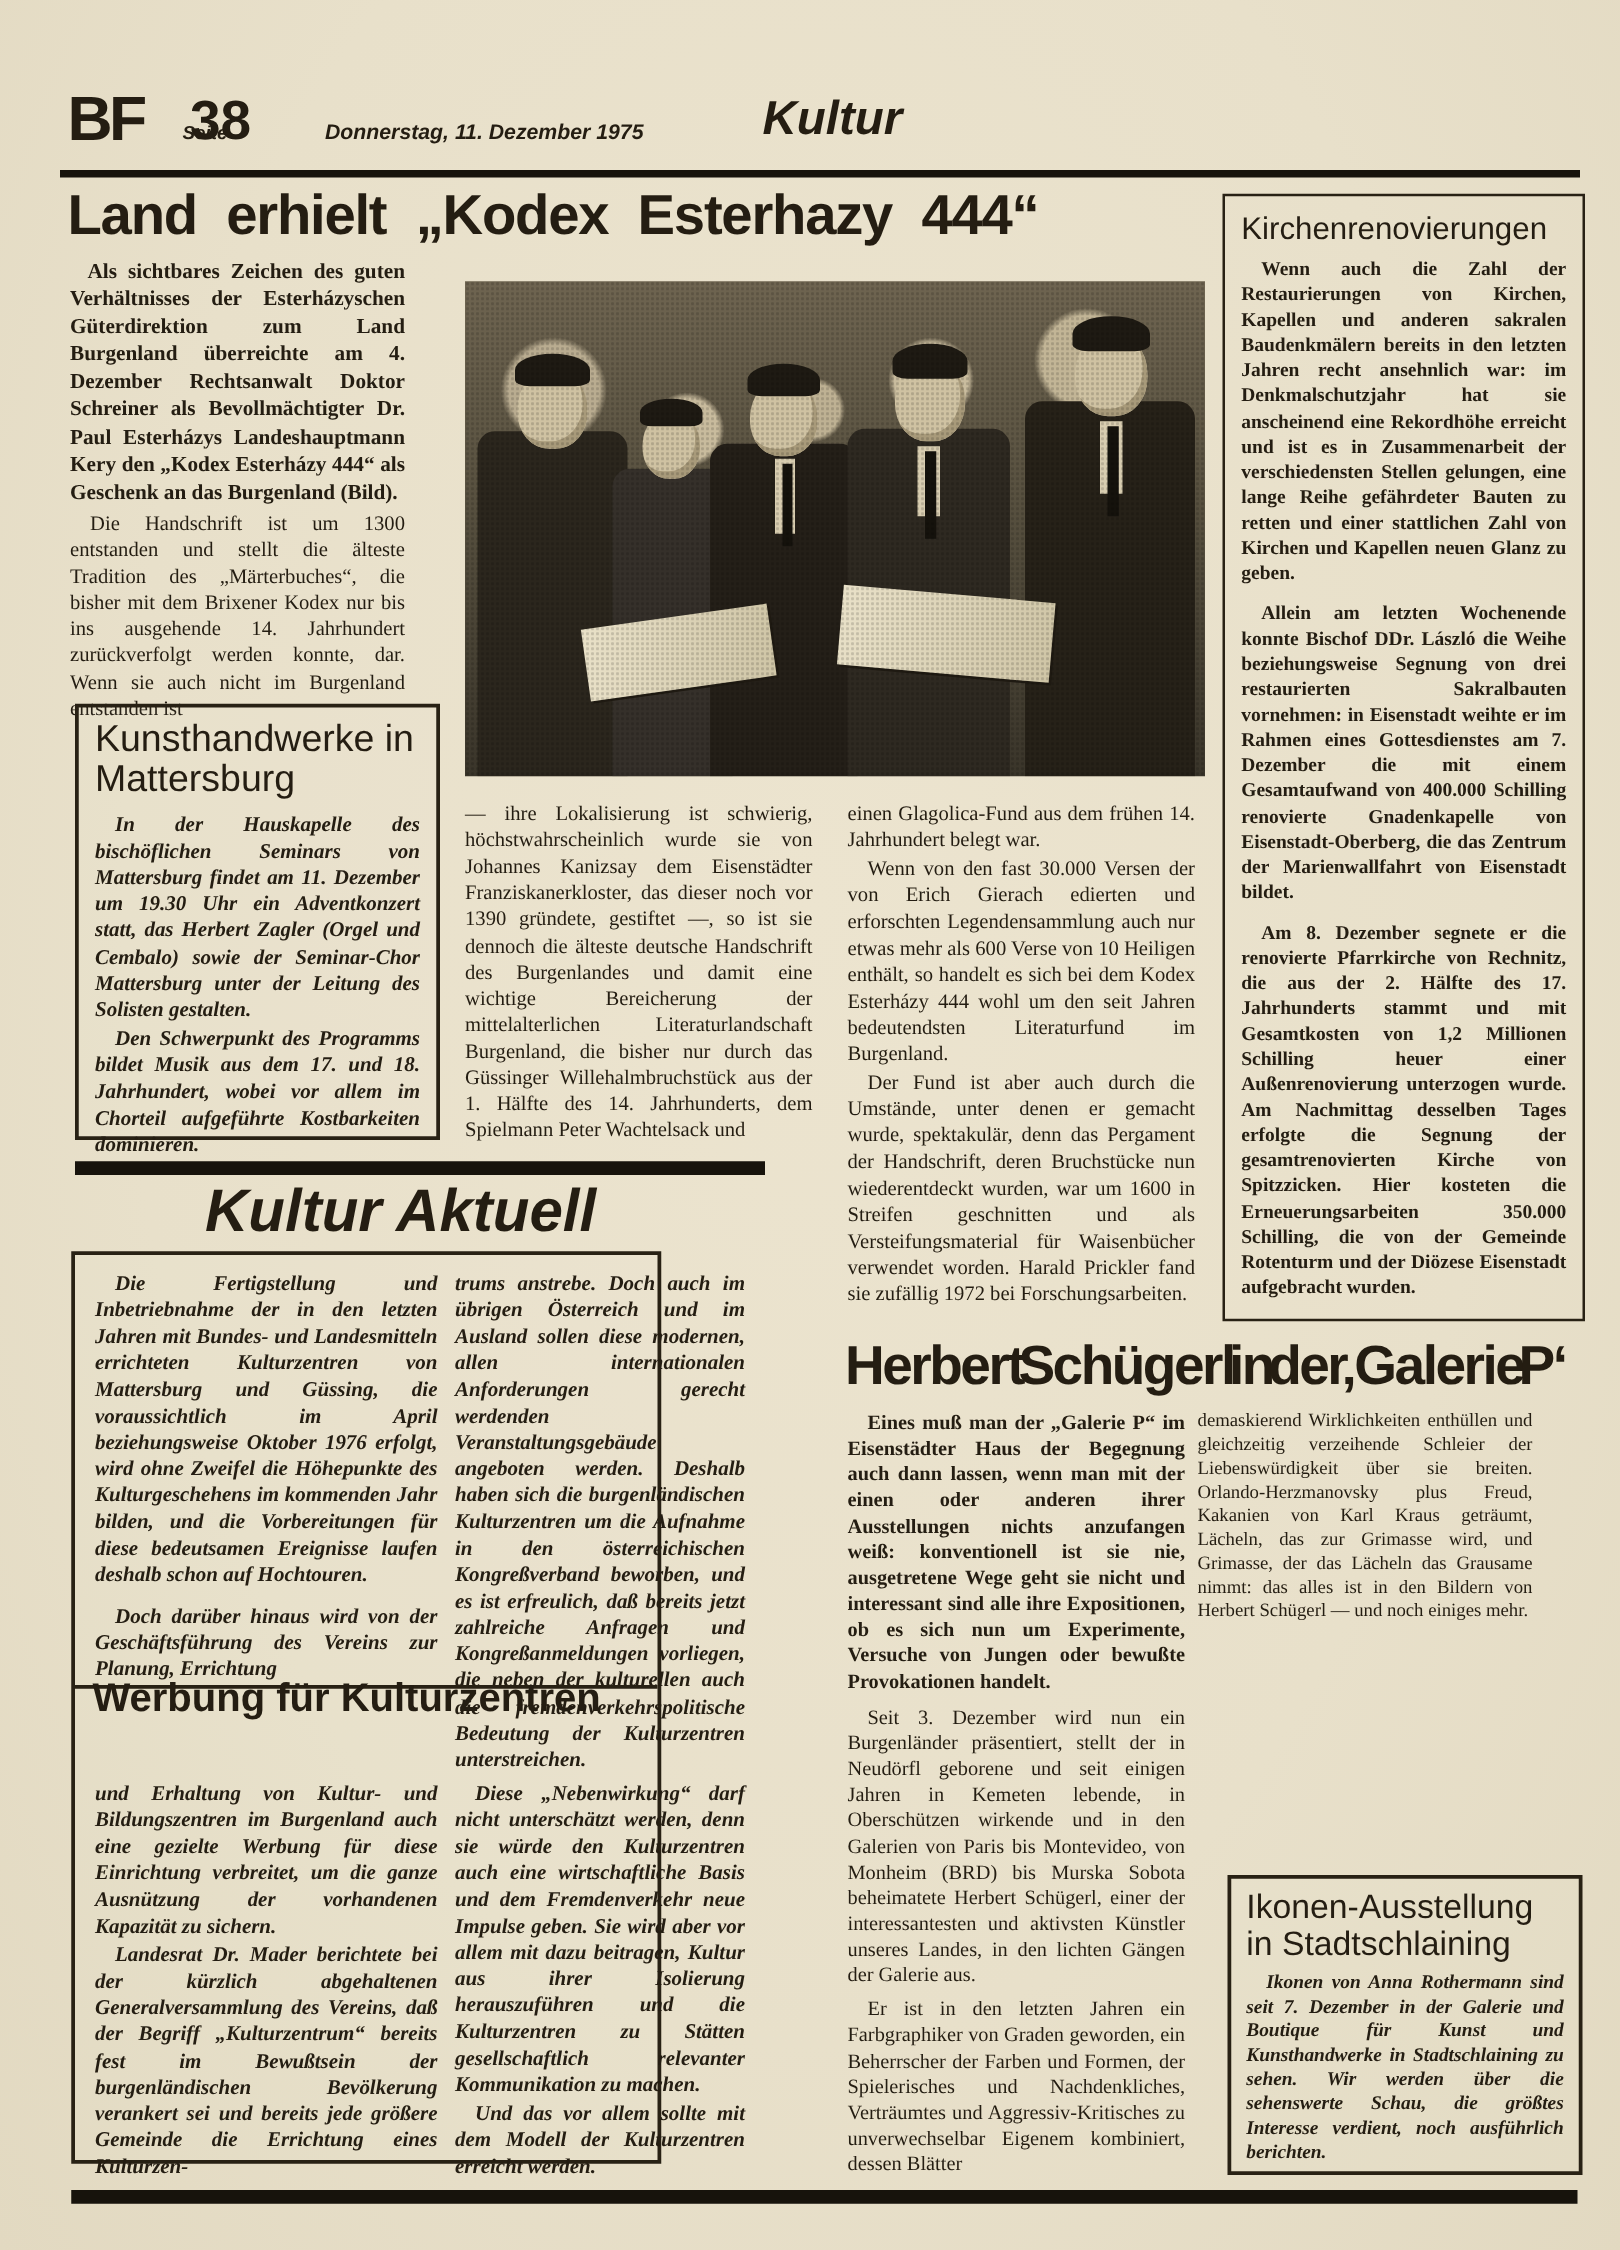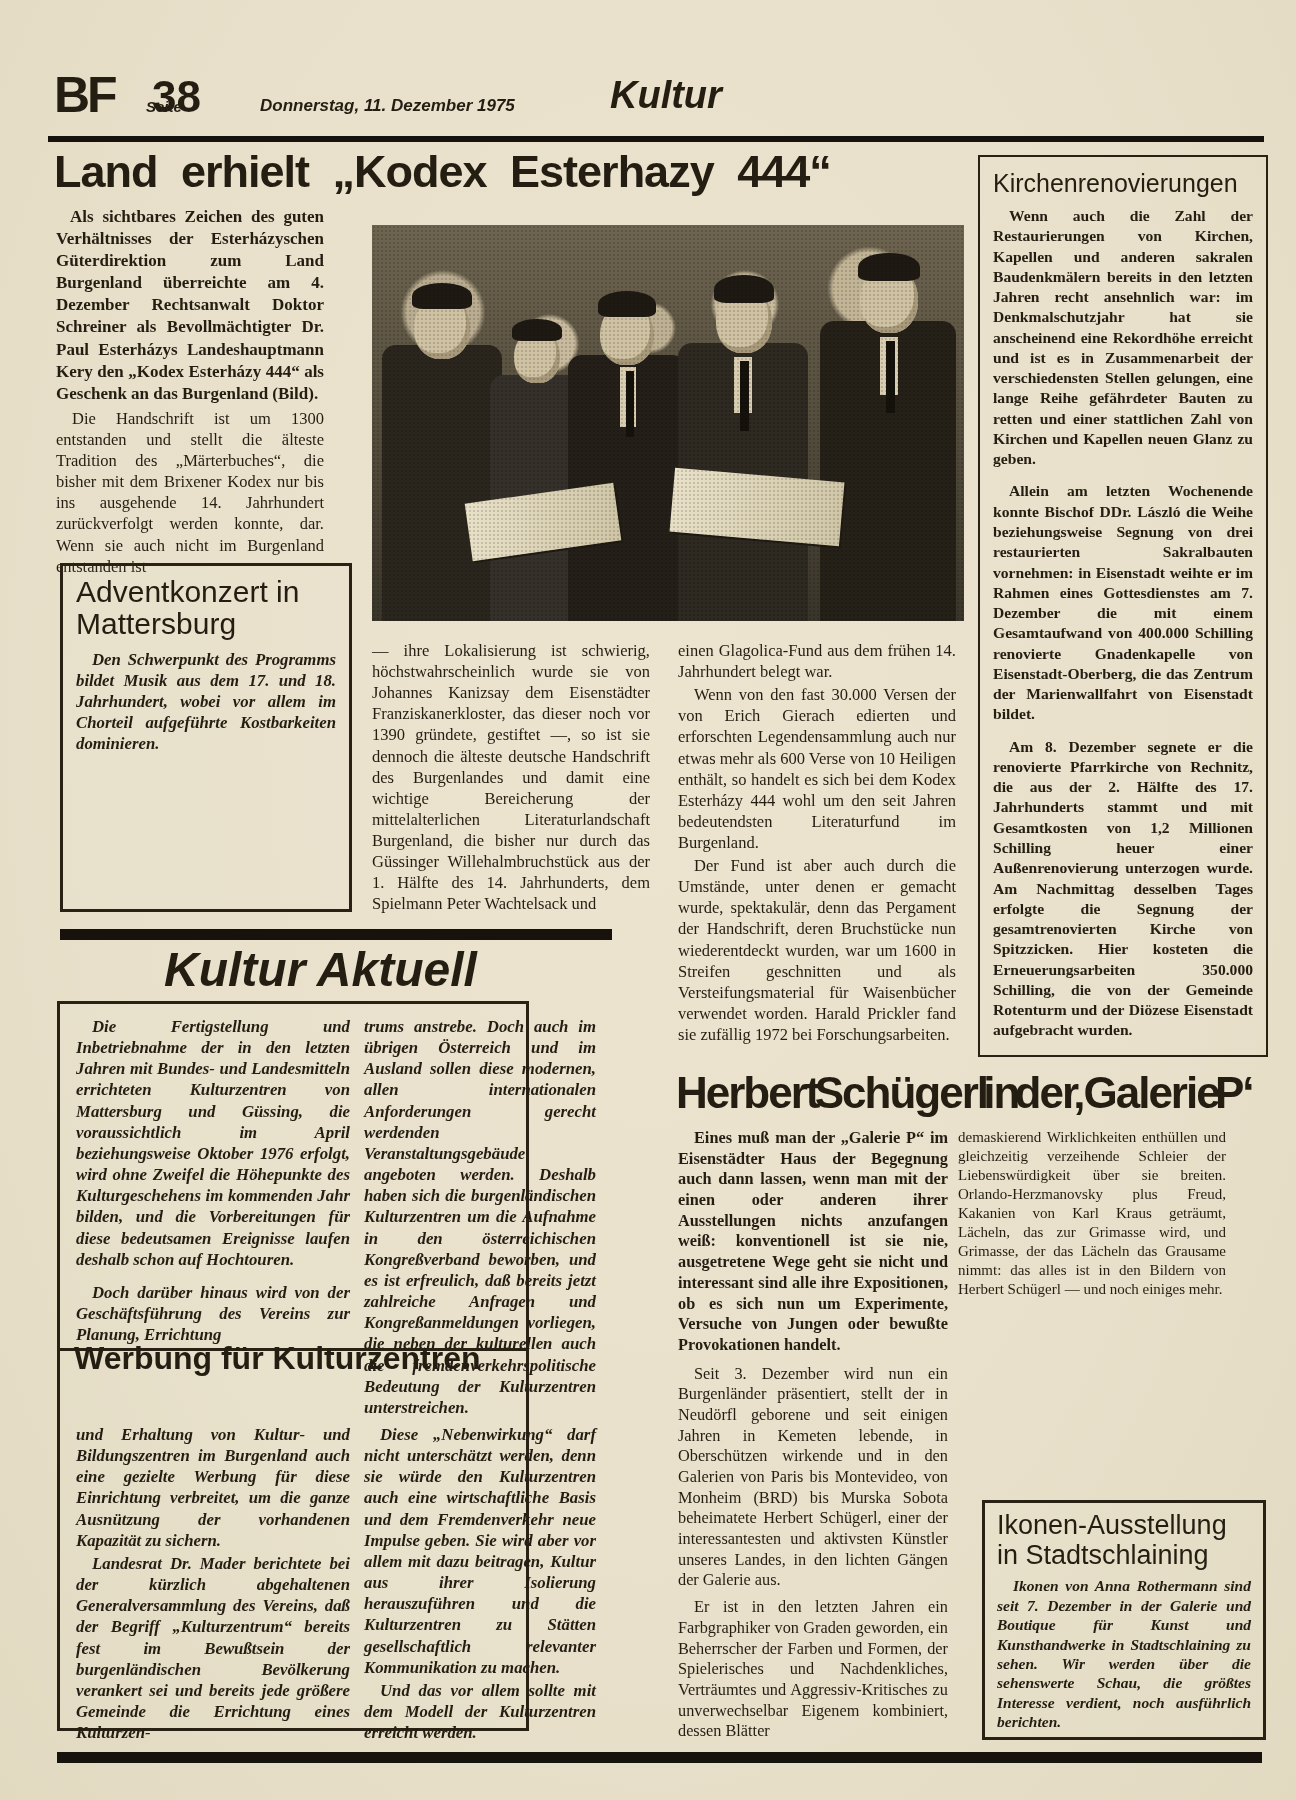--- a/index.html
+++ b/index.html
@@ -88,22 +88,23 @@
     <p>— ihre Lokalisierung ist schwierig, höchstwahrscheinlich wurde sie von Johannes Kanizsay dem Eisenstädter Franziskanerkloster, das dieser noch vor 1390 gründete, gestiftet —, so ist sie dennoch die älteste deutsche Handschrift des Burgenlandes und damit eine wichtige Bereicherung der mittelalterlichen Literaturlandschaft Burgenland, die bisher nur durch das Güssinger Willehalmbruchstück aus der 1. Hälfte des 14. Jahrhunderts, dem Spielmann Peter Wachtelsack und</p>
   </div>
 
   <div class="abs just body-txt" style="left:678px;top:640px;width:278px;">
     <p>einen Glagolica-Fund aus dem frühen 14. Jahrhundert belegt war.</p>
     <p class="ind">Wenn von den fast 30.000 Versen der von Erich Gierach edierten und erforschten Legendensammlung auch nur etwas mehr als 600 Verse von 10 Heiligen enthält, so handelt es sich bei dem Kodex Esterházy 444 wohl um den seit Jahren bedeutendsten Literaturfund im Burgenland.</p>
     <p class="ind">Der Fund ist aber auch durch die Umstände, unter denen er gemacht wurde, spektakulär, denn das Pergament der Handschrift, deren Bruchstücke nun wiederentdeckt wurden, war um 1600 in Streifen geschnitten und als Versteifungsmaterial für Waisenbücher verwendet worden. Harald Prickler fand sie zufällig 1972 bei Forschungsarbeiten.</p>
   </div>
 
   <div class="abs boxed" style="left:60px;top:563px;width:260px;height:323px;padding:10px 13px;">
-    <div class="sans" style="font-size:30px;line-height:1.08;margin-bottom:8px;">Adventkonzert in Mattersburg</div>
+    <div class="sans" style="font-size:30px;line-height:1.08;margin-bottom:8px;">Kunsthandwerke in Mattersburg</div>
     <div class="just ibold">
+      <p class="ind">In der Hauskapelle des bischöflichen Seminars von Mattersburg findet am 11. Dezember um 19.30 Uhr ein Adventkonzert statt, das Herbert Zagler (Orgel und Cembalo) sowie der Seminar-Chor Mattersburg unter der Leitung des Solisten gestalten.</p>
       <p class="ind">Den Schwerpunkt des Programms bildet Musik aus dem 17. und 18. Jahrhundert, wobei vor allem im Chorteil aufgeführte Kostbarkeiten dominieren.</p>
     </div>
   </div>
 
   <div class="abs boxed2" style="left:978px;top:155px;width:260px;height:874px;padding:12px 13px;">
     <div class="sans" style="font-size:25px;margin-bottom:8px;">Kirchenrenovierungen</div>
     <div class="just bold" style="font-size:15.6px;line-height:1.3;">
       <p class="ind">Wenn auch die Zahl der Restaurierungen von Kirchen, Kapellen und anderen sakralen Baudenkmälern bereits in den letzten Jahren recht ansehnlich war: im Denkmalschutzjahr hat sie anscheinend eine Rekordhöhe erreicht und ist es in Zusammenarbeit der verschiedensten Stellen gelungen, eine lange Reihe gefährdeter Bauten zu retten und einer stattlichen Zahl von Kirchen und Kapellen neuen Glanz zu geben.</p>
       <p class="ind gap">Allein am letzten Wochenende konnte Bischof DDr. László die Weihe beziehungsweise Segnung von drei restaurierten Sakralbauten vornehmen: in Eisenstadt weihte er im Rahmen eines Gottesdienstes am 7. Dezember die mit einem Gesamtaufwand von 400.000 Schilling renovierte Gnadenkapelle von Eisenstadt-Oberberg, die das Zentrum der Marienwallfahrt von Eisenstadt bildet.</p>
       <p class="ind gap">Am 8. Dezember segnete er die renovierte Pfarrkirche von Rechnitz, die aus der 2. Hälfte des 17. Jahrhunderts stammt und mit Gesamtkosten von 1,2 Millionen Schilling heuer einer Außenrenovierung unterzogen wurde. Am Nachmittag desselben Tages erfolgte die Segnung der gesamtrenovierten Kirche von Spitzzicken. Hier kosteten die Erneuerungsarbeiten 350.000 Schilling, die von der Gemeinde Rotenturm und der Diözese Eisenstadt aufgebracht wurden.</p>

